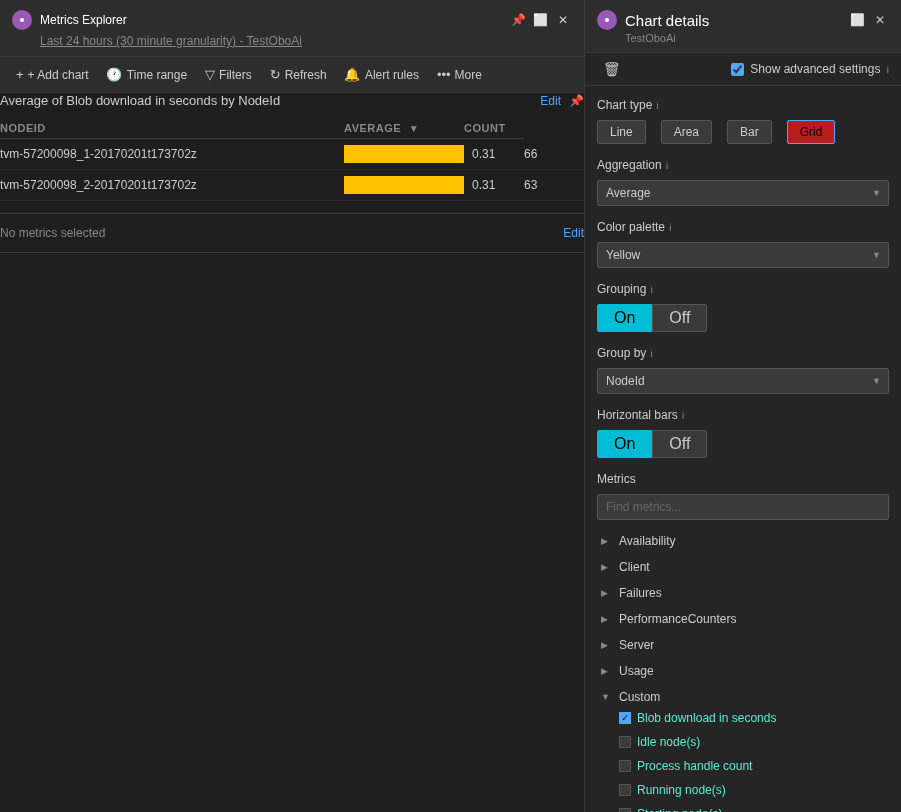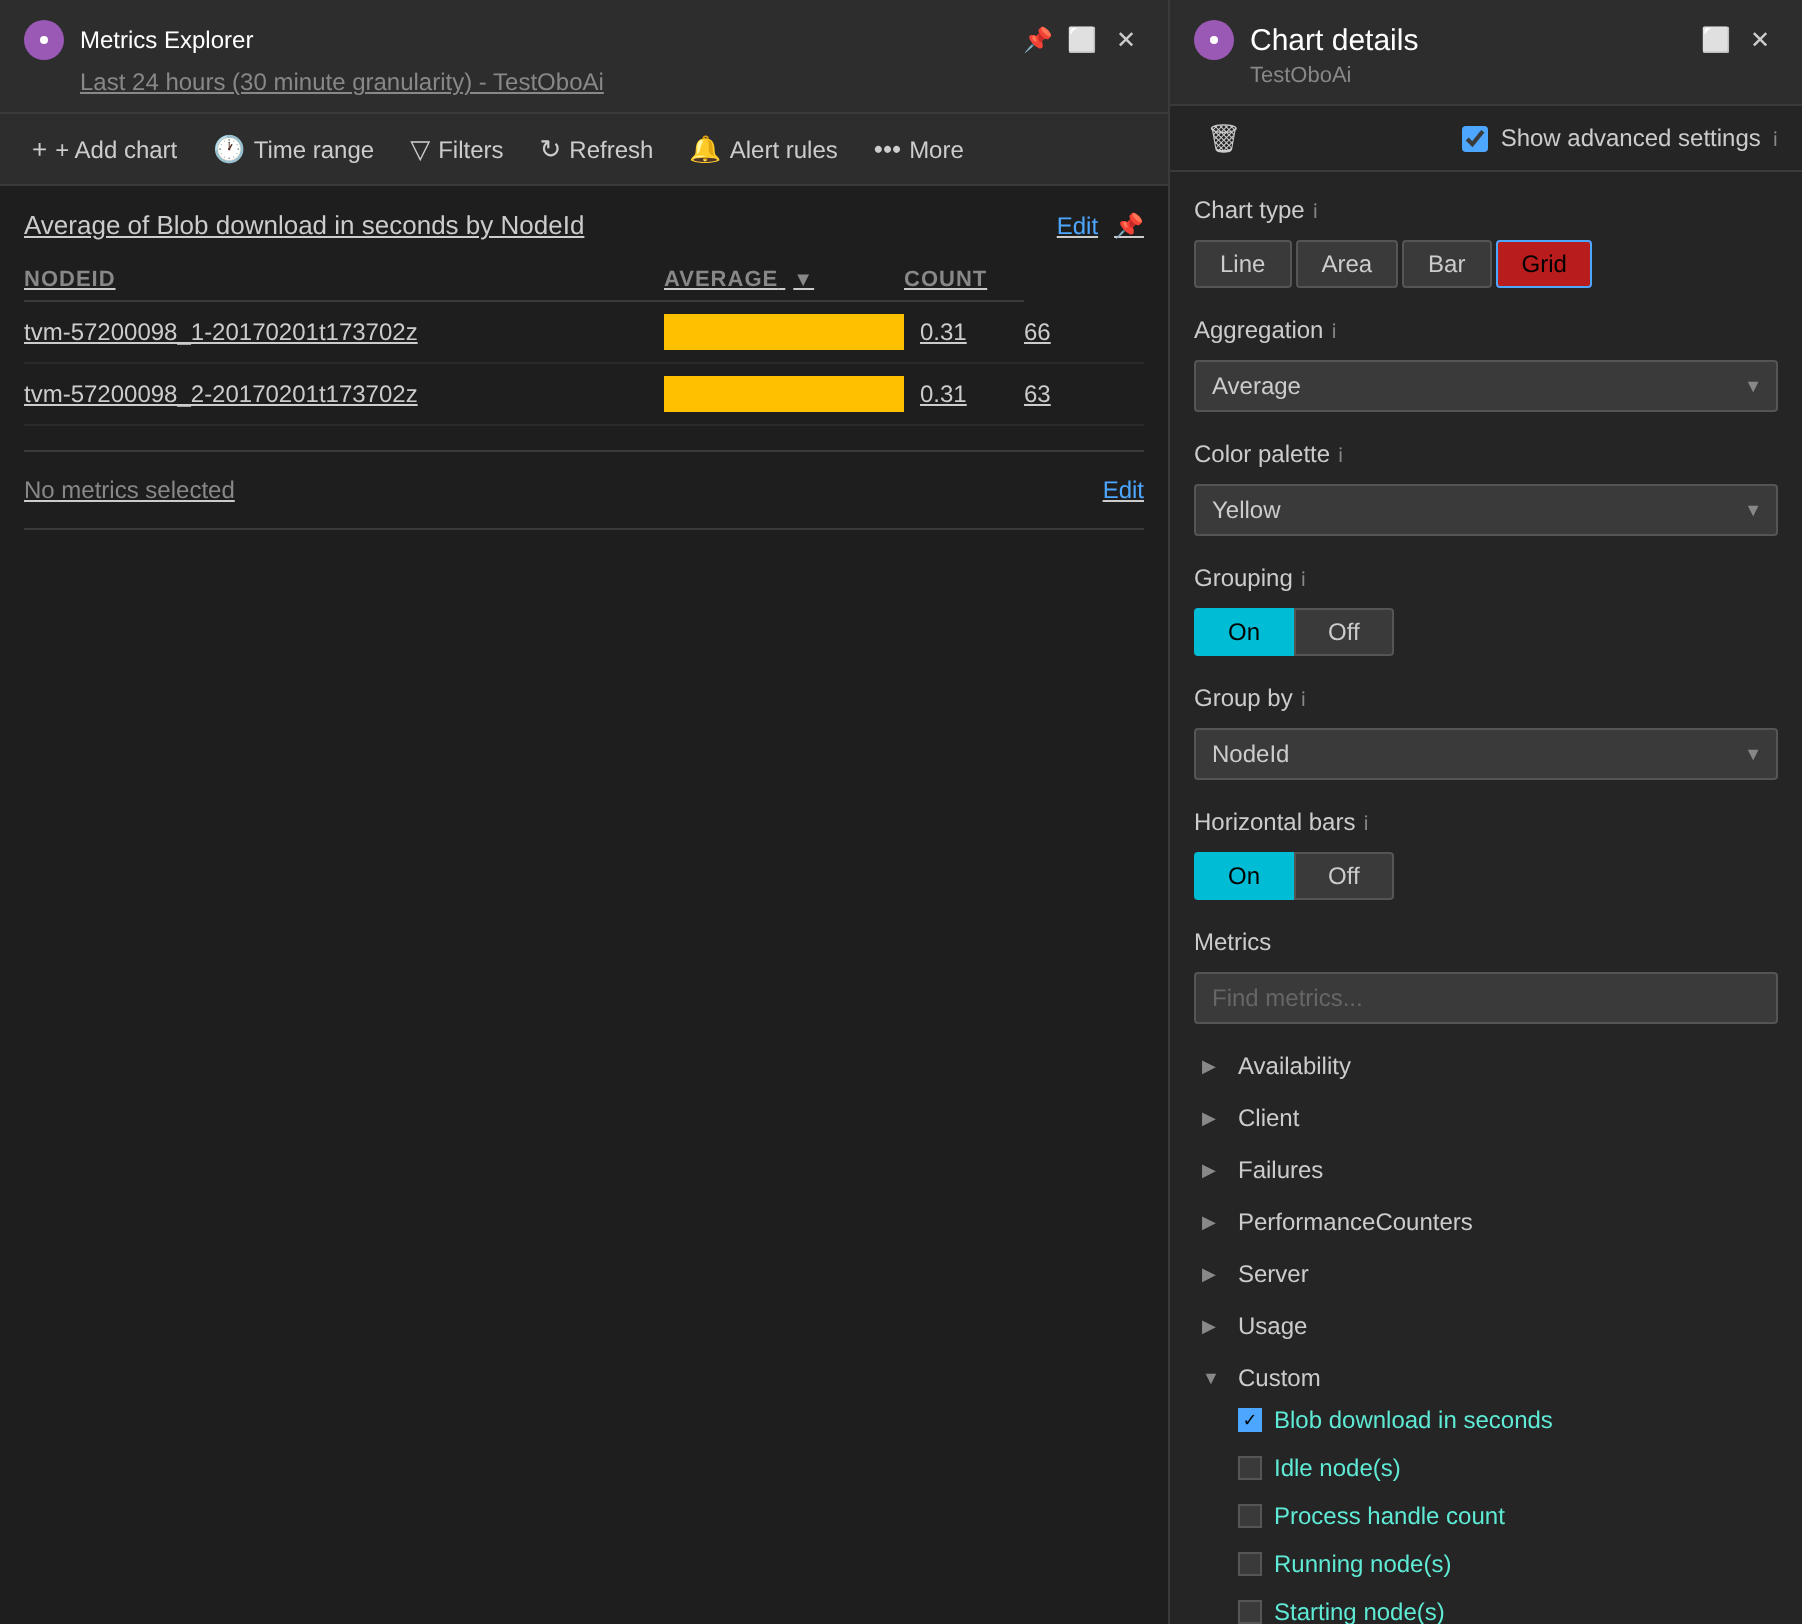--- a/index.html
+++ b/index.html
@@ -108,22 +108,21 @@
       border-radius: 2px;
     }
 
     .toolbar-icon {
       font-size: 13px;
     }
 
     .panel-content {
       flex: 1;
       overflow: auto;
-      padding: 12px;
-      text-decoration: underline;
+      padding: 0;
     }
 
     .chart-section {
       margin-bottom: 12px;
     }
 
     .chart-header {
       display: flex;
       align-items: center;
       justify-content: space-between;
@@ -326,21 +325,21 @@
       font-size: 12px;
       margin-bottom: 8px;
       display: flex;
       align-items: center;
       gap: 4px;
     }
 
     
     .chart-type-btns {
       display: flex;
-      gap: 2px;
+      gap: 15px;
       margin-bottom: 14px;
     }
 
     .ct-btn {
       padding: 4px 12px;
       background: #3a3a3a;
       border: 1px solid #555;
       color: #ccc;
       cursor: pointer;
       font-size: 12px;
@@ -389,21 +388,21 @@
       gap: 0;
       margin-bottom: 14px;
     }
 
     .toggle-btn {
       padding: 4px 16px;
       background: #3a3a3a;
       border: 1px solid #555;
       color: #ccc;
       cursor: pointer;
-      font-size: 12px;
+      font-size: 16px;
     }
     .toggle-btn:first-child { border-radius: 2px 0 0 2px; }
     .toggle-btn:last-child { border-radius: 0 2px 2px 0; }
     .toggle-btn.active {
       background: #00bcd4;
       border-color: #00bcd4;
       color: #000;
     }
 
     

